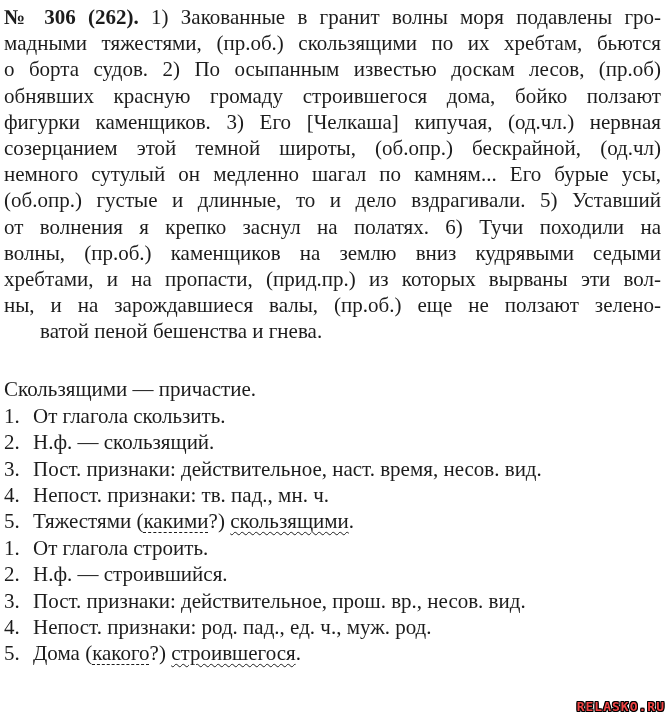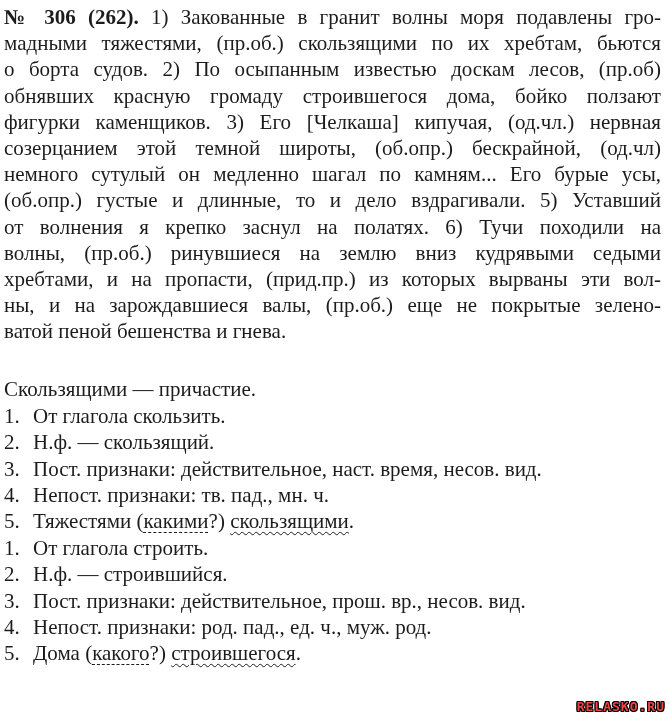--- a/index.html
+++ b/index.html
@@ -20,20 +20,21 @@
     font-size: 21px;
     line-height: 26.2px;
     height: 26.2px;
     text-align: justify;
     text-align-last: justify;
     overflow: hidden;
     white-space: nowrap;
   }
   .para-line.last {
     text-align-last: left;
+    margin-left: 36px;
   }
   .bold-num {
     font-weight: bold;
   }
   .section-title {
     font-size: 21px;
     line-height: 26.4px;
     height: 26.4px;
     margin-top: 32px;
   }
@@ -85,23 +86,23 @@
   <div>
     <div class="para-line"><span class="bold-num">№ 306 (262).</span><span> 1) Закованные в гранит волны моря подавлены гро-</span></div>
     <div class="para-line">мадными тяжестями, (пр.об.) скользящими по их хребтам, бьются</div>
     <div class="para-line">о борта судов. 2) По осыпанным известью доскам лесов, (пр.об)</div>
     <div class="para-line">обнявших красную громаду строившегося дома, бойко ползают</div>
     <div class="para-line">фигурки каменщиков. 3) Его [Челкаша] кипучая, (од.чл.) нервная</div>
     <div class="para-line">созерцанием этой темной широты, (об.опр.) бескрайной, (од.чл)</div>
     <div class="para-line">немного сутулый он медленно шагал по камням... Его бурые усы,</div>
     <div class="para-line">(об.опр.) густые и длинные, то и дело вздрагивали. 5) Уставший</div>
     <div class="para-line">от волнения я крепко заснул на полатях. 6) Тучи походили на</div>
-    <div class="para-line">волны, (пр.об.) ринувшиеся на землю вниз кудрявыми седыми</div>
+    <div class="para-line">волны, (пр.об.) каменщиков на землю вниз кудрявыми седыми</div>
     <div class="para-line">хребтами, и на пропасти, (прид.пр.) из которых вырваны эти вол-</div>
-    <div class="para-line">ны, и на зарождавшиеся валы, (пр.об.) еще не покрытые зелено-</div>
+    <div class="para-line">ны, и на зарождавшиеся валы, (пр.об.) еще не ползают зелено-</div>
     <div class="para-line last">ватой пеной бешенства и гнева.</div>
   </div>
 
   <div>
     <div class="section-title">Скользящими — причастие.</div>
     <div class="list-item">
       <span class="item-num">1.</span>
       <span class="item-text">От глагола скользить.</span>
     </div>
     <div class="list-item">

